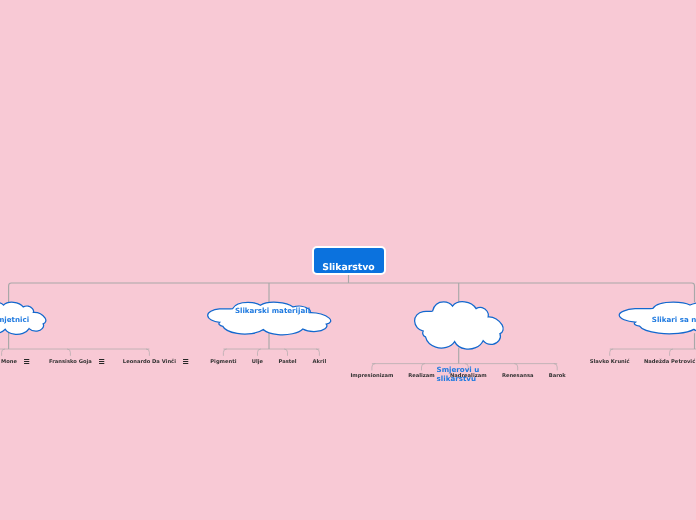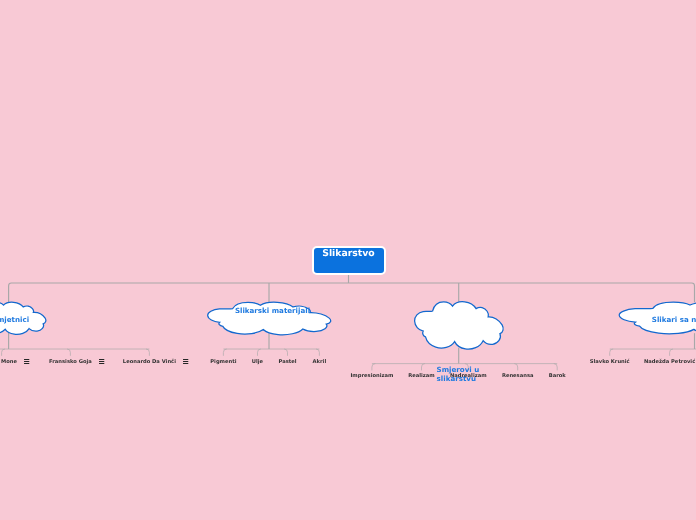--- a/index.html
+++ b/index.html
@@ -6,21 +6,21 @@
   html,body{margin:0;padding:0;}
   body{width:696px;height:520px;overflow:hidden;background:#f8c9d5;
        font-family:"DejaVu Sans","Liberation Sans",sans-serif;
        -webkit-font-smoothing:antialiased;text-rendering:geometricPrecision;}
   #stage{position:absolute;left:0;top:0;width:696px;height:520px;overflow:hidden;
      transform:translateZ(0);}
   svg#wires{position:absolute;left:0;top:0;width:696px;height:520px;}
 
   .root-node{position:absolute;box-sizing:border-box;
      background:#0b72de;border:2px solid #ffffff;border-radius:5px;
-     display:flex;align-items:flex-start;justify-content:center;
+     display:flex;align-items:flex-end;justify-content:center;
      color:#ffffff;font-weight:bold;font-size:9.3px;}
 
   .cloud{position:absolute;left:0;top:0;}
   .cloud-label{position:absolute;color:#1f7ae0;font-weight:bold;
      font-size:7.1px;line-height:8.7px;white-space:pre;}
 
   .leaf{position:absolute;display:flex;align-items:center;
      color:#333333;font-size:5.2px;font-weight:bold;white-space:nowrap;
      line-height:7px;}
   .leaf-label{display:inline-block;}

